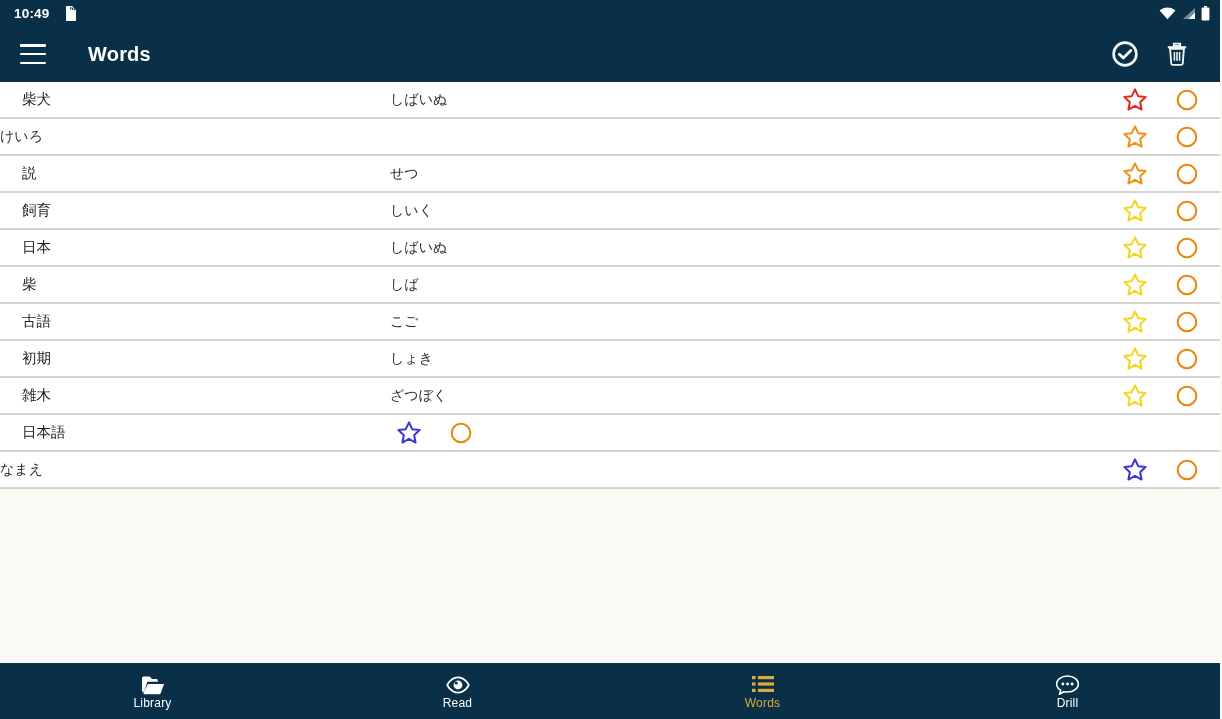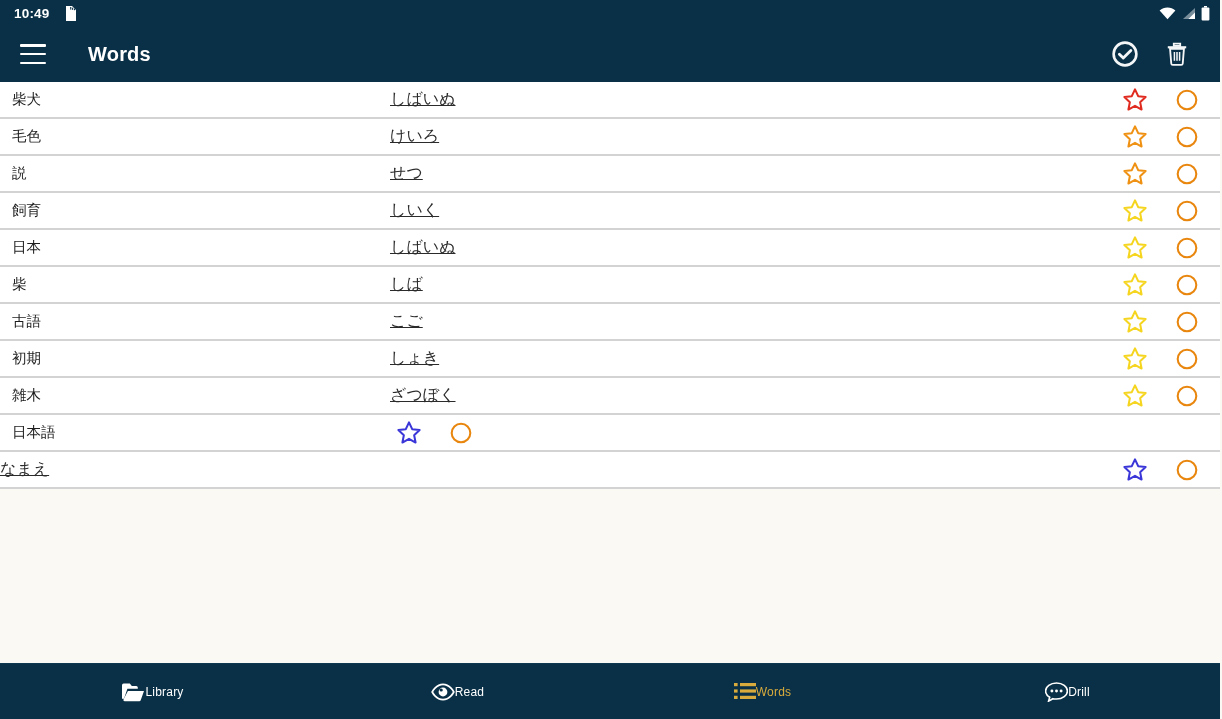--- a/index.html
+++ b/index.html
@@ -63,51 +63,50 @@
   .word-row {
     height: 37px;
     background: #ffffff;
     border-bottom: 2px solid #d3d3d3;
     display: flex; align-items: center;
     flex: 0 0 auto;
     cursor: pointer;
   }
   .w-term {
     width: 390px;
-    padding-left: 12px;
+    padding-left: 22px;
     font-size: 14.5px; color: #1c1c1c;
     font-family: "DejaVu Sans", "Liberation Sans", sans-serif;
     white-space: nowrap;
   }
   .w-reading {
     flex: 1 1 auto;
-    font-size: 16px; color: #2b2b2b;
+    font-size: 14px; color: #2b2b2b;
     font-family: "DejaVu Sans", "Liberation Sans", sans-serif;
     white-space: nowrap;
-    text-decoration: underline;
   }
   .w-icons {
     width: 104px;
     display: flex; align-items: center; justify-content: space-between;
     padding-right: 20px; padding-left: 6px;
   }
   .icon-btn { width: 26px; height: 26px; cursor: pointer; display: block; }
   .list-filler { flex: 1 1 auto; background: #fbf9f3; }
 
   
   .bottom-nav {
     height: 56px;
     background: #0a3047;
     display: flex; align-items: stretch;
     flex: 0 0 auto;
     border-top: 1px solid #0d3850;
   }
   .nav-item {
     flex: 1 1 0;
-    display: flex; flex-direction: row;
+    display: flex; flex-direction: column;
     align-items: center; justify-content: center;
     gap: 0; cursor: pointer;
   }
   .nav-icon { height: 22px; display: flex; align-items: center; justify-content: center; }
   .nav-label { font-size: 12px; color: #ffffff; letter-spacing: 0.2px; }
   .nav-item.active .nav-label { color: #d9ab3c; }
 </style>
 </head>
 <body>
 
@@ -166,21 +165,20 @@
         <div class="w-icons">
           <svg class="icon-btn" viewBox="0 0 24 24">
             <path d="M12 2.2 l2.95 6.25 6.85 .85 -5.05 4.7 1.32 6.8 -6.07 -3.4 -6.07 3.4 1.32 -6.8 -5.05 -4.7 6.85 -.85 Z" fill="none" stroke="#e02b20" stroke-width="1.9" stroke-linejoin="round"></path>
           </svg>
           <svg class="icon-btn" viewBox="0 0 24 24">
             <circle cx="12" cy="12" r="8.6" fill="none" stroke="#e8860e" stroke-width="1.9"></circle>
           </svg>
         </div>
       </div>
       <div class="word-row">
-        <div class="w-term">毛色</div>
         <div class="w-reading">けいろ</div>
         <div class="w-icons">
           <svg class="icon-btn" viewBox="0 0 24 24">
             <path d="M12 2.2 l2.95 6.25 6.85 .85 -5.05 4.7 1.32 6.8 -6.07 -3.4 -6.07 3.4 1.32 -6.8 -5.05 -4.7 6.85 -.85 Z" fill="none" stroke="#ef9214" stroke-width="1.9" stroke-linejoin="round"></path>
           </svg>
           <svg class="icon-btn" viewBox="0 0 24 24">
             <circle cx="12" cy="12" r="8.6" fill="none" stroke="#e8860e" stroke-width="1.9"></circle>
           </svg>
         </div>
       </div>

